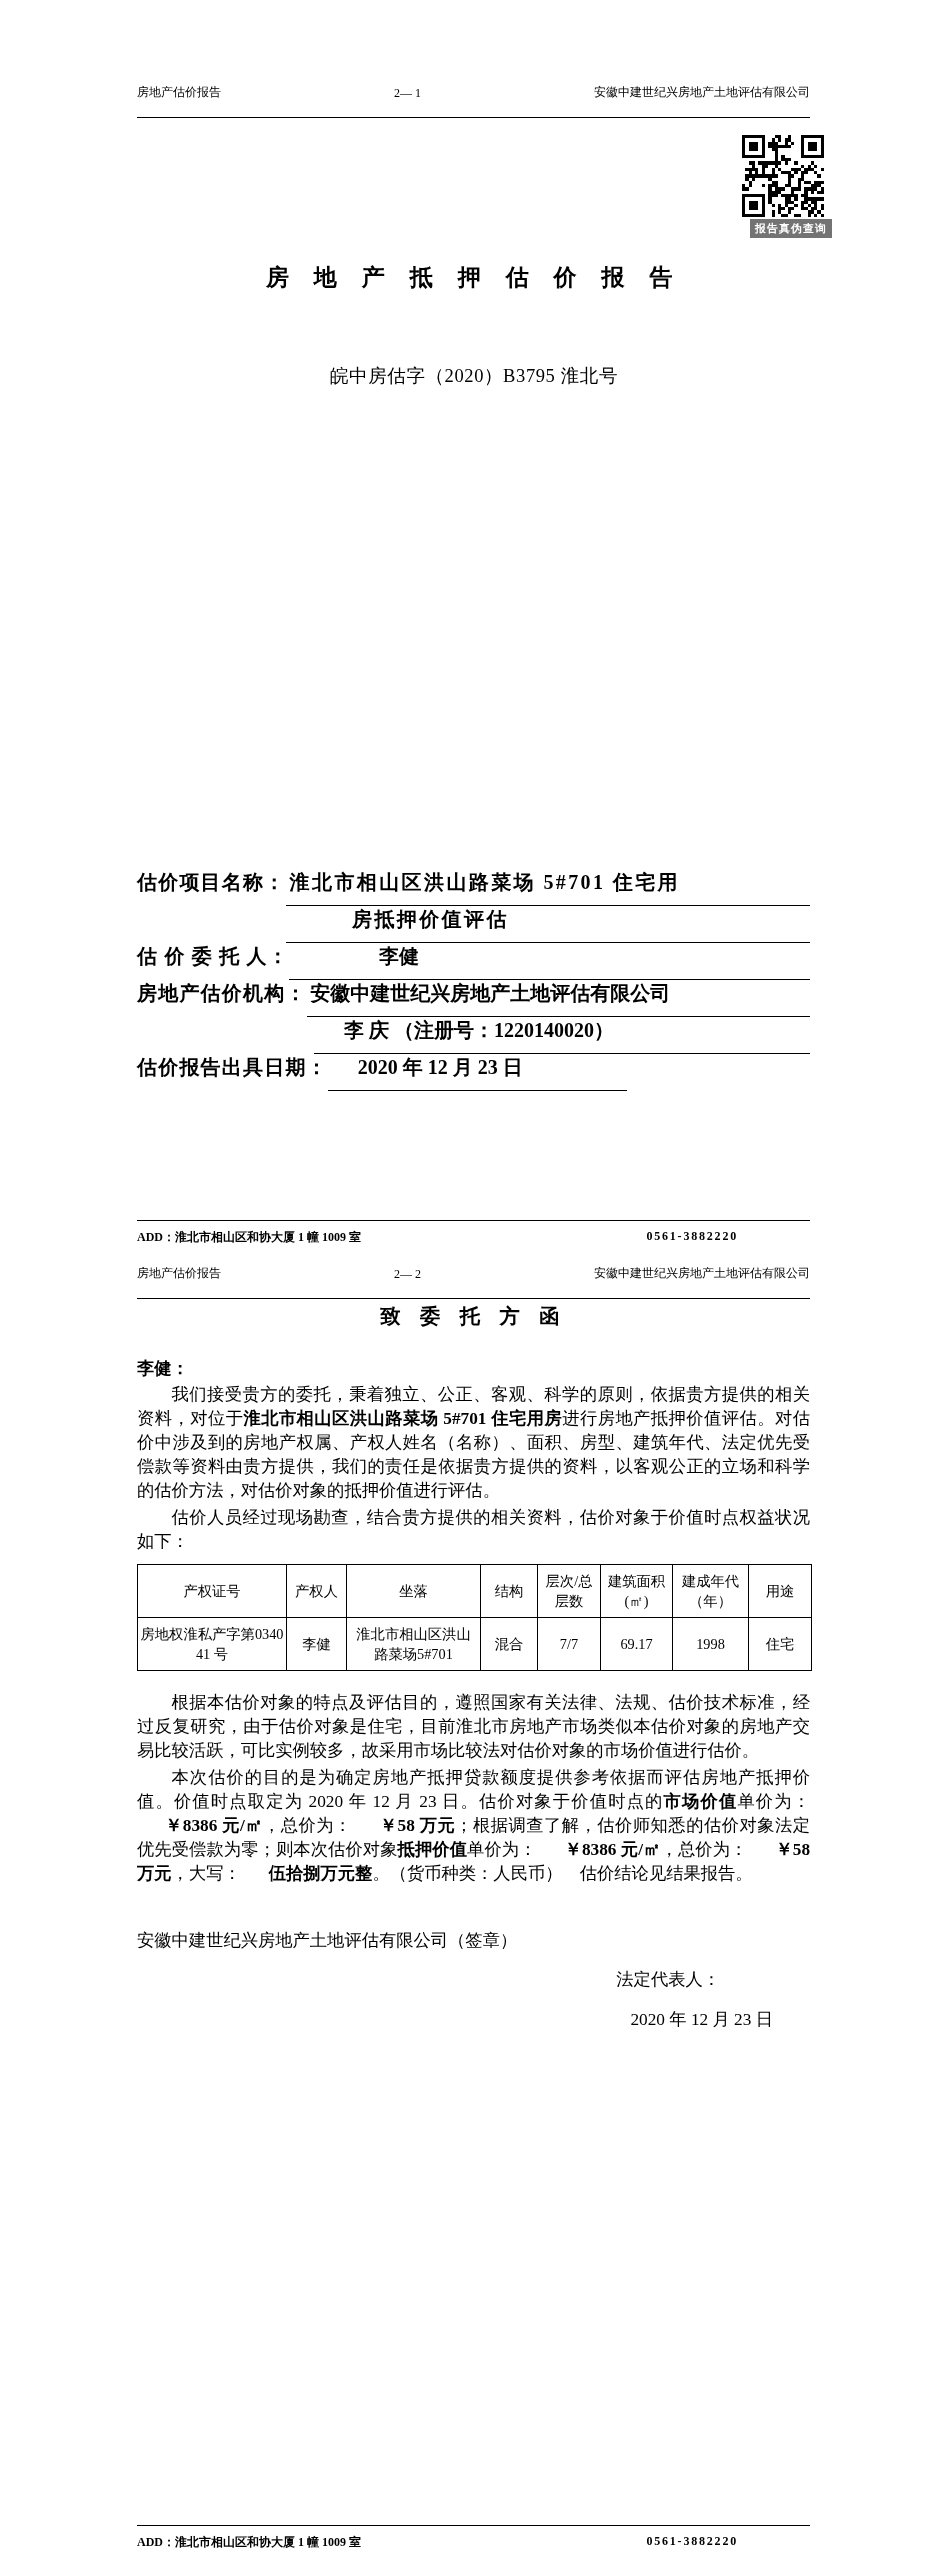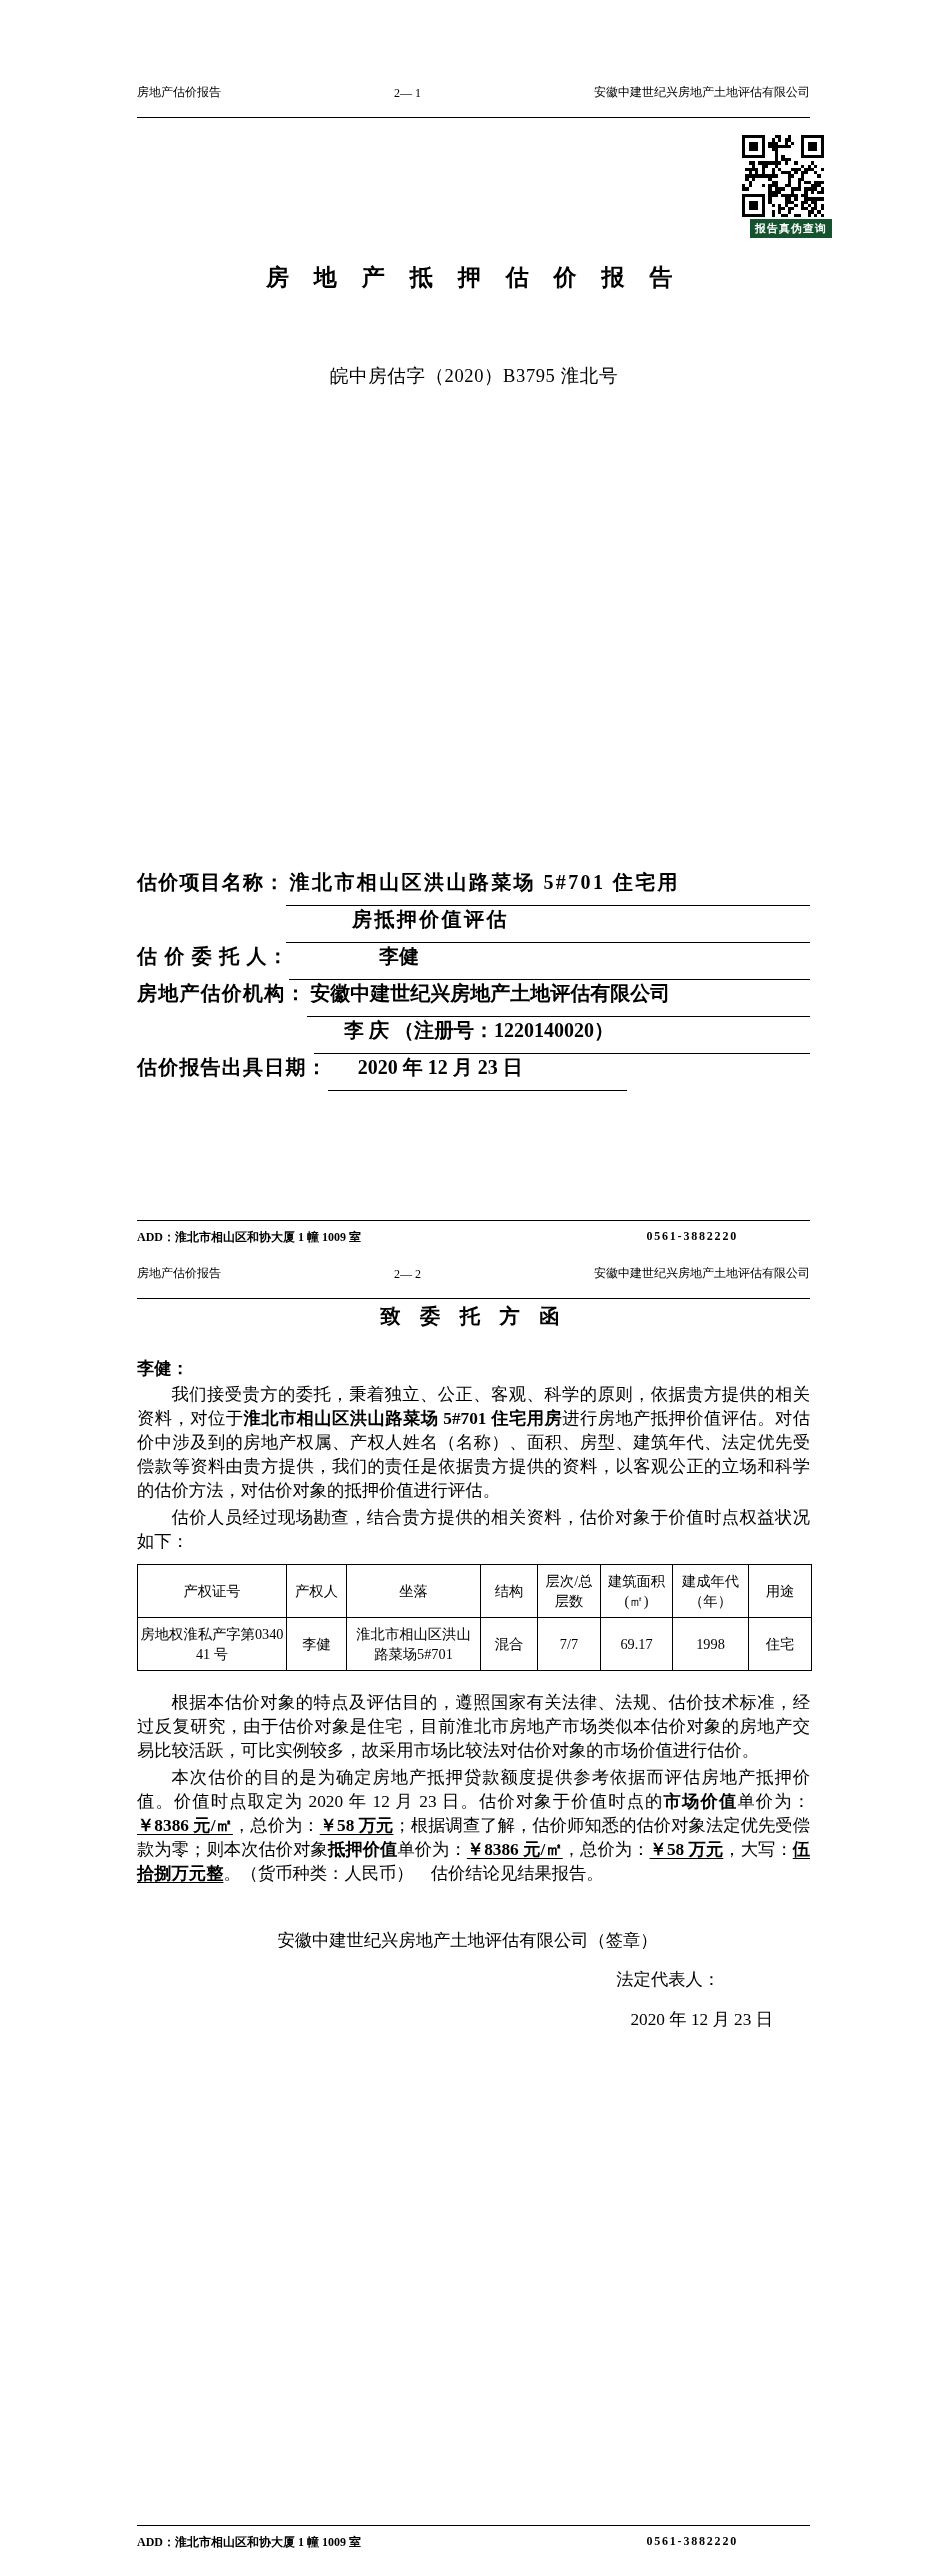--- a/index.html
+++ b/index.html
@@ -22,21 +22,21 @@
     display:flex; justify-content:space-between;
     font-size:12px; font-weight:bold;
   }
   .footer-phone { margin-right:72px; letter-spacing:1.8px; }
 
   
   .qr-block { position:absolute; top:135px; left:734px; width:98px; }
   .qr-code { width:98px; height:84px; display:flex; justify-content:center; align-items:flex-start; }
   .qr-code svg { width:82px; height:82px; shape-rendering:crispEdges; }
   .qr-caption {
-    background:#14532d; color:#fff; height:18.5px; line-height:18.5px;
+    background:#737373; color:#fff; height:18.5px; line-height:18.5px;
     text-align:center; font-size:10.8px; font-weight:bold; letter-spacing:1.2px;margin-left:16px;
   }
 
   
   .main-title {
     position:absolute; top:262px; left:0; width:100%;
     text-align:center; font-size:23px; font-weight:bold; letter-spacing:9.6px;
     white-space:nowrap;
   }
   .report-no {
@@ -68,33 +68,33 @@
   .letter { position:absolute; top:1302px; left:137px; width:673px; }
   .letter-title {
     text-align:center; font-size:20.3px; font-weight:bold; letter-spacing:7.2px;
   }
   .salutation { font-size:17.3px; font-weight:bold; margin-top:26px; }
   .body-p {
     font-size:17.3px; line-height:24px; text-align:justify; margin-top:3px;
   }
   .indent { text-indent:2em; }
   .seg-b { font-weight:bold; }
-  .seg-bu { font-weight:bold; text-decoration:underline; text-underline-offset:3px; }
+  .seg-bu { font-weight:bold; text-underline-offset:3px;margin-left:28px; }
 
   table.rights {
     width:673px; border-collapse:collapse; table-layout:fixed; margin-top:9.6px;
   }
   table.rights th, table.rights td {
     border:0.9px solid #000; text-align:center; vertical-align:middle;
     font-size:14.3px; font-weight:normal; padding:6px 2.4px; line-height:20px;
     word-break:break-all;
   }
 
   .signature { margin-top:42px; font-size:17.3px; }
-  .sig-company { text-align:center; padding-right:12px; }
+  .sig-company { text-align:left; padding-right:12px; }
   .sig-rep { text-align:right; padding-right:90px; margin-top:15.5px; }
   .sig-date { text-align:right; padding-right:37px; margin-top:15.5px; }
 
   
   #header-1 { top:84px; }
   #footer-1 { top:1220px; }
   #header-2 { top:1265px; }
   #footer-2 { top:2525px; }
 </style>
 </head>

